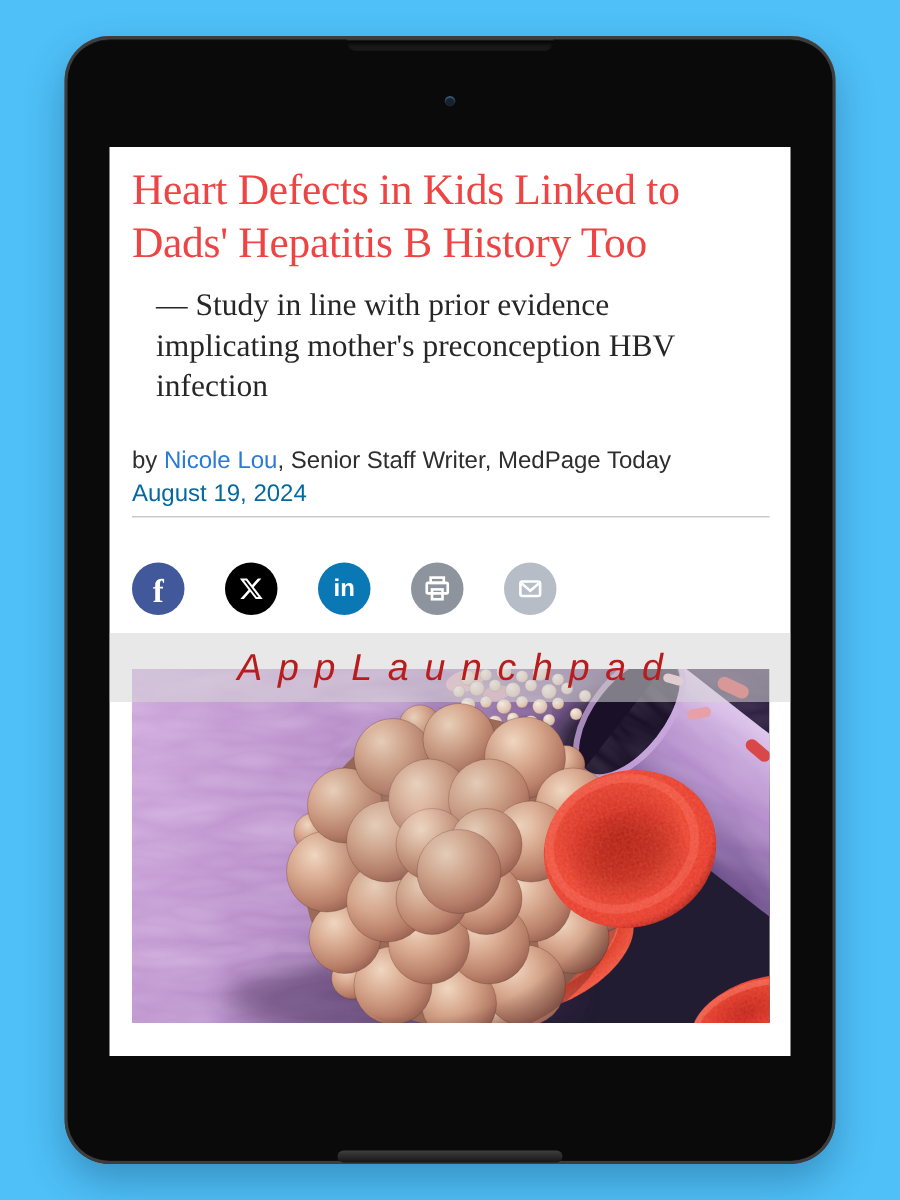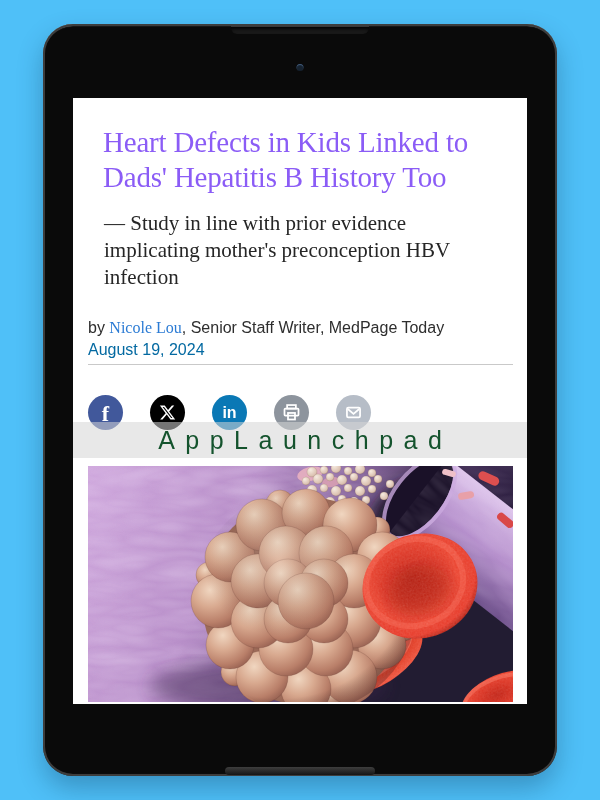--- a/index.html
+++ b/index.html
@@ -33,52 +33,52 @@
     width:150px; height:8px; border-radius:4px;
     background:linear-gradient(#3e3e3e,#161616);
   }
   
   .screen {
     position:absolute; left:30px; top:74px; width:454px; height:606px;
     background:#ffffff; overflow:hidden;
   }
   .content { padding:12px 14px 0 15px; }
   .headline {
-    margin:15px; font-family:"Liberation Serif","DejaVu Serif",serif;
-    font-weight:400; font-size:29px; line-height:35px; color:#8b5cf6;
+    margin:0; font-family:"Liberation Serif","DejaVu Serif",serif;
+    font-weight:400; font-size:29px; line-height:35px; color:#ef4444;
     letter-spacing:-0.2px;
   }
   .dek {
     margin:10px 16px 0; font-family:"Liberation Serif","DejaVu Serif",serif;
     font-weight:400; font-size:21px; line-height:27px; color:#262626;
   }
   .byline { margin-top:26px; font-size:16px; line-height:22px; color:#2e2e2e; }
-  .author-link { color:#2b7bd4; cursor:pointer;font-family:Liberation Serif, serif; }
+  .author-link { color:#2b7bd4; cursor:pointer; }
   .date-line { font-size:16px; line-height:22px; color:#0369a1; }
   .rule { margin-top:3px; border-bottom:1px solid #c9c9c9; }
   .share-row { margin-top:30px; display:flex; gap:27px; align-items:center; }
   .share-btn {
     width:35px; height:35px; border-radius:50%;
     display:flex; align-items:center; justify-content:center;
     color:#fff; cursor:pointer; flex:0 0 auto;
   }
   .share-btn.facebook { background:#41589b; }
   .share-btn.x-twitter { background:#000000; }
   .share-btn.linkedin { background:#0a78b5; }
   .share-btn.print { background:#8d949d; }
   .share-btn.email { background:#b6bdc7; }
   .fb-glyph { font-weight:bold; font-size:22px; font-family:"Liberation Serif","DejaVu Serif",serif; margin-top:3px; }
   .in-glyph { font-weight:bold; font-size:16px; letter-spacing:0; }
   
   .watermark {
-    position:absolute; left:0; top:324px; width:100%; height:36px; z-index:5;
+    position:absolute; left:0; top:324px; width:100%; height:46px; z-index:5;
     background:rgba(213,213,213,.55);
     display:flex; align-items:center; justify-content:center;
-    font-size:25px; letter-spacing:.42em;
-    color:#14532d; padding-left:.42em; box-sizing:border-box;
+    font-style:italic; font-size:25px; letter-spacing:.42em;
+    color:#b91c1c; padding-left:.42em; box-sizing:border-box;
     pointer-events:none;
   }
   
   .hero { margin-top:36px; width:425px; height:236px; position:relative; }
   .hero svg { display:block; }
 </style>
 </head>
 <body>
 
 <div class="tablet">

